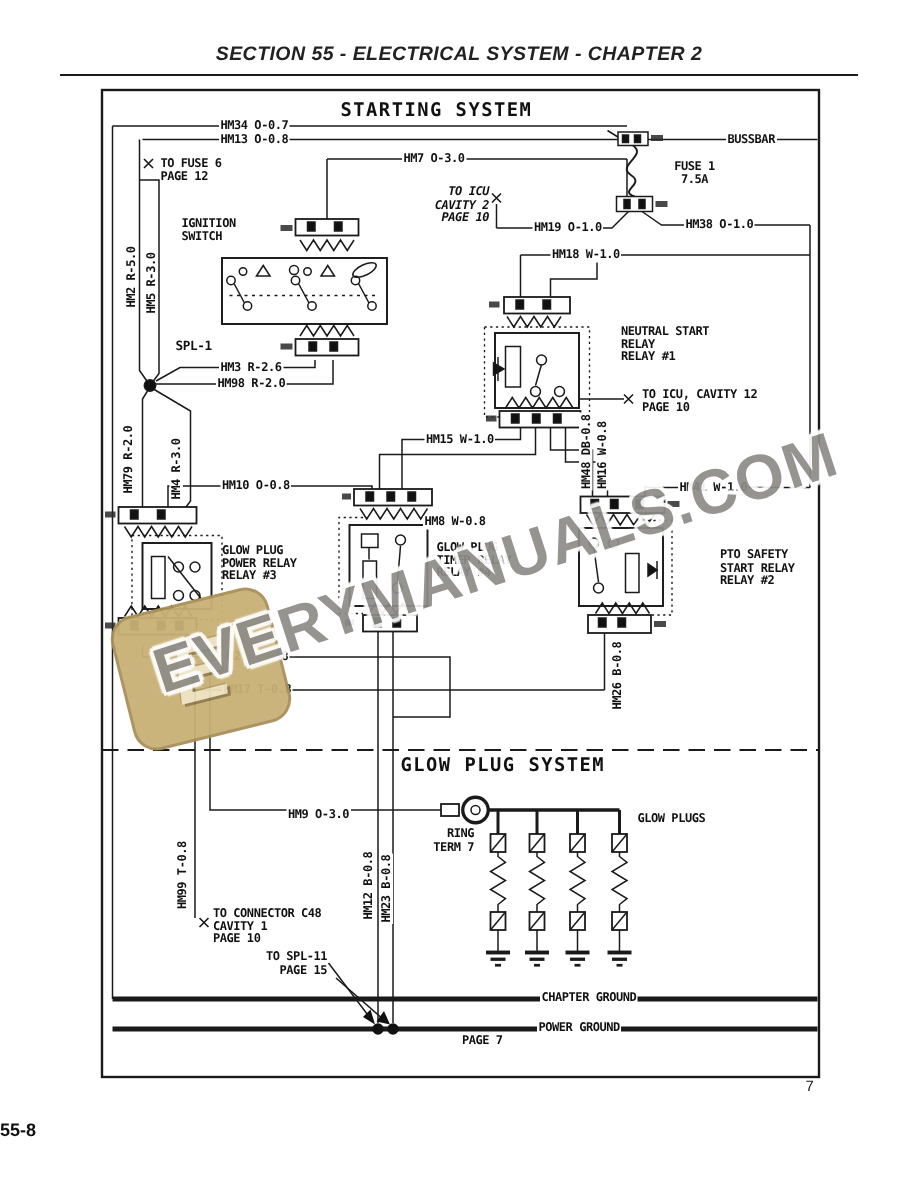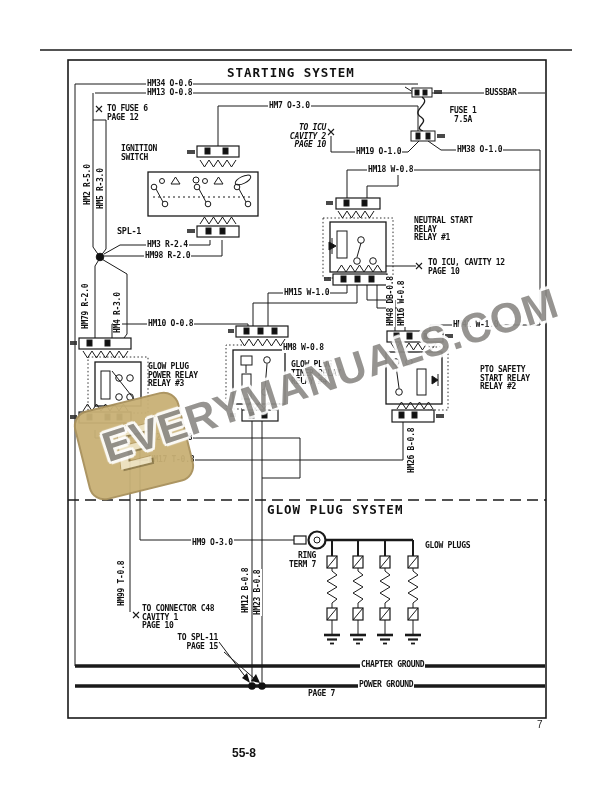--- a/index.html
+++ b/index.html
@@ -3,21 +3,21 @@
 <meta charset="utf-8">
 <style>
   html,body{margin:0;padding:0;background:#e8e8e8;}
   #page{position:relative;width:612px;height:792px;background:#ffffff;overflow:hidden;
         font-family:"DejaVu Sans Mono",monospace;color:#111;}
   #page-header{position:absolute;top:28px;left:0;width:612px;text-align:center;
         font-family:"Liberation Sans",sans-serif;font-style:italic;font-weight:bold;
         font-size:13px;letter-spacing:.3px;color:#222;}
   #sheet-num{position:absolute;left:537px;top:719px;font-family:"Liberation Sans",sans-serif;
         font-size:10px;color:#222;}
-  #page-footer{position:absolute;left:0;top:746px;width:488px;text-align:center;
+  #page-footer{position:absolute;left:0;top:746px;width:488px;
         font-family:"Liberation Sans",sans-serif;font-weight:bold;font-size:12px;color:#111;}
   svg{position:absolute;left:0;top:0;z-index:1;}
   .lbl{position:absolute;z-index:2;font:bold 8px "DejaVu Sans Mono",monospace;
        line-height:1.08;letter-spacing:-0.3px;background:#fff;color:#111;
        white-space:pre-line;padding:0 1px;}
   .nobg{background:transparent;}
   .ra{text-align:right;}
   .ctr{text-align:center;}
   .ttl{font-size:12.5px;letter-spacing:1px;font-weight:bold;}
   .vlbl{position:absolute;z-index:2;font:bold 8px "DejaVu Sans Mono",monospace;
@@ -33,20 +33,21 @@
        background:#c9b176;border:2px solid #a8905a;border-radius:16px;
        transform:rotate(-14deg);opacity:.95;display:flex;align-items:center;justify-content:center;}
   #watermark-logo span{font-family:"Liberation Sans",sans-serif;font-weight:bold;font-size:56px;
        color:#ece0bd;transform:skew(-8deg);text-shadow:2px 2px 0 #8f7b49,-1px -1px 0 #b49a60;}
 </style>
 </head>
 <body>
 
 <div id="page">
 
+  <div id="page-header">SECTION 55 - ELECTRICAL SYSTEM - CHAPTER 2</div>
 
   <svg width="612" height="792" viewBox="0 0 612 792" fill="none" stroke="#1a1a1a" stroke-width="1">
 
     <line x1="40" y1="50" x2="572" y2="50" stroke-width="1.4"></line>
     <rect x="68" y="60" width="478" height="658" stroke-width="1.6"></rect>
 
     <line x1="68" y1="500" x2="546" y2="500" stroke-width="1.3" stroke-dasharray="11,6"></line>
 
     <g>
       <path d="M75,84 H418"></path>
@@ -287,40 +288,40 @@
     <g>
       <path d="M219,642 L247,679"></path>
         <polygon points="250,683 242,678 247,673" fill="#111" stroke="none"></polygon>
       <path d="M224,652 L256,680"></path>
         <polygon points="260,683 251,681 256,674" fill="#111" stroke="none"></polygon>
     </g>
   </svg>
 
   <div class="lbl ttl nobg" style="left:226px;top:66px;">STARTING SYSTEM</div>
 
-  <div class="lbl" style="left:146px;top:80px;">HM34 O-0.6</div>
+  <div class="lbl" style="left:146px;top:80px;">HM34 O-0.7</div>
   <div class="lbl" style="left:146px;top:89px;">HM13 O-0.8</div>
   <div class="lbl nobg" style="left:106px;top:105px;">TO FUSE 6
 PAGE 12</div>
   <div class="lbl" style="left:268px;top:102px;">HM7 O-3.0</div>
   <div class="lbl" style="left:484px;top:89px;">BUSSBAR</div>
   <div class="lbl ctr nobg" style="left:438px;top:107px;width:48px;">FUSE 1
 7.5A</div>
   <div class="lbl ra nobg" style="left:283px;top:124px;width:42px;font-style:italic;">TO ICU
 CAVITY 2
 PAGE 10</div>
   <div class="lbl" style="left:355px;top:148px;">HM19 O-1.0</div>
   <div class="lbl" style="left:456px;top:146px;">HM38 O-1.0</div>
-  <div class="lbl" style="left:367px;top:166px;">HM18 W-0.8</div>
+  <div class="lbl" style="left:367px;top:166px;">HM18 W-1.0</div>
   <div class="lbl nobg" style="left:120px;top:145px;">IGNITION
 SWITCH</div>
   <div class="vlbl" style="left:83px;top:206px;">HM2 R-5.0</div>
   <div class="vlbl" style="left:96px;top:210px;">HM5 R-3.0</div>
   <div class="lbl nobg" style="left:116px;top:227px;font-size:8.5px;">SPL-1</div>
-  <div class="lbl" style="left:146px;top:241px;">HM3 R-2.4</div>
+  <div class="lbl" style="left:146px;top:241px;">HM3 R-2.6</div>
   <div class="lbl" style="left:144px;top:252px;">HM98 R-2.0</div>
   <div class="lbl nobg" style="left:413px;top:217px;">NEUTRAL START
 RELAY
 RELAY #1</div>
   <div class="lbl nobg" style="left:427px;top:259px;">TO ICU, CAVITY 12
 PAGE 10</div>
   <div class="vlbl" style="left:81px;top:330px;">HM79 R-2.0</div>
   <div class="vlbl" style="left:113px;top:334px;">HM4 R-3.0</div>
   <div class="lbl" style="left:283px;top:289px;">HM15 W-1.0</div>
   <div class="lbl" style="left:282px;top:299px;margin-top:45px;">HM8 W-0.8</div>

